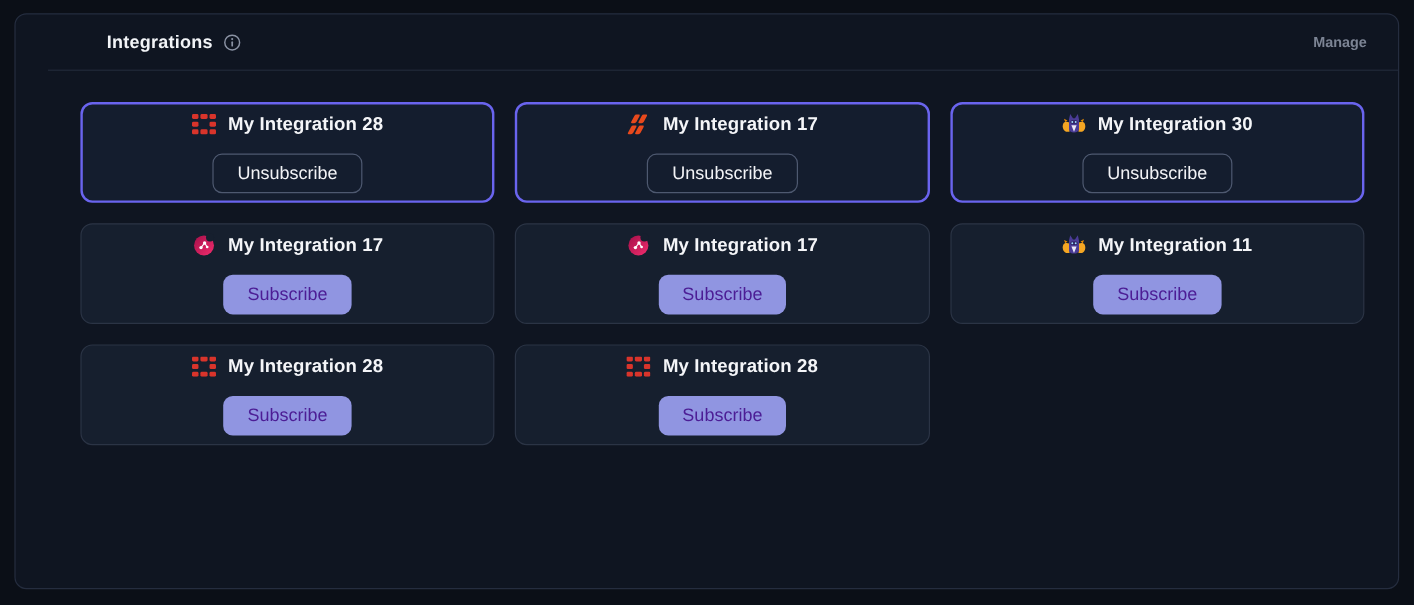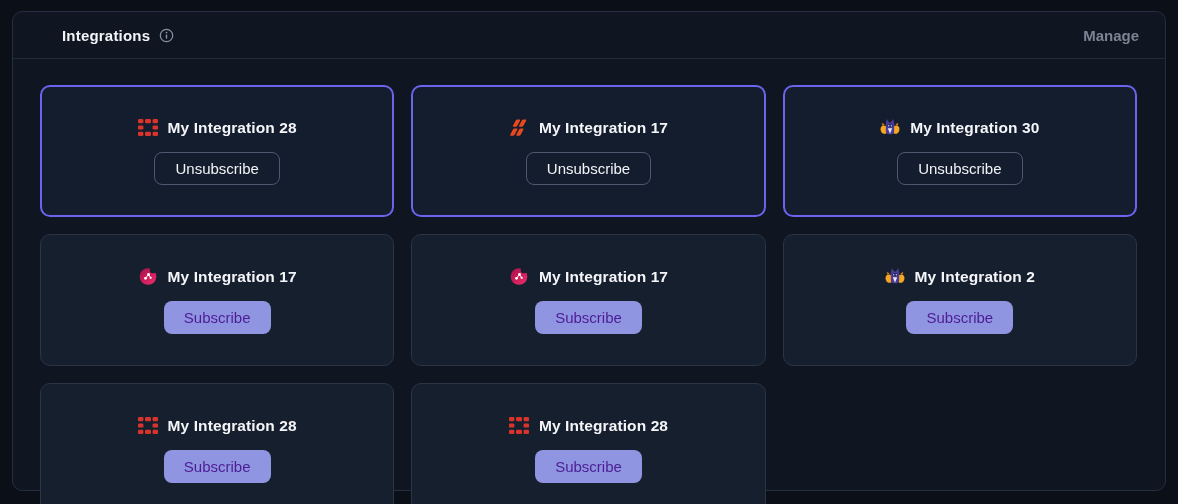--- a/index.html
+++ b/index.html
@@ -7,40 +7,41 @@
     width:1178px; height:504px; position:relative; overflow:hidden;
     background:#0b0f17;
     font-family:"Liberation Sans", sans-serif;
   }
   .panel {
     position:absolute; left:12px; top:11px; width:1154px; height:480px;
     box-sizing:border-box;
     background:#0f1521;
     border:1px solid #252d3f;
     border-radius:10px;
+    padding-left:27px;
   }
   .header {
     height:46px; display:flex; align-items:center;
     padding:0 26px 0 49px;
     border-bottom:1px solid #222a3a;
   }
   .page-title {
     color:#f2f4f7; font-weight:bold; font-size:15px; letter-spacing:.2px;
   }
   .info { margin-left:9px; display:flex; align-items:center; }
   .manage {
-    margin-left:auto; color:#7c8494; font-weight:bold; font-size:15px;
+    margin-left:auto; color:#7c8494; font-weight:bold; font-size:12px;
     cursor:pointer; user-select:none;
   }
   .grid {
     display:grid; grid-template-columns:repeat(3, 1fr);
     gap:17px; padding:26px 28px 0 27px;
   }
   .card {
-    height:132px; box-sizing:border-box; border-radius:10px;
+    height:84px; box-sizing:border-box; border-radius:10px;
     background:#161f2e;
     display:flex; flex-direction:column; align-items:center; justify-content:center;
     gap:14px;
   }
   .card.subscribed { border:2px solid #6a64ee; background:#141d2e; }
   .card.unsubscribed { border:1px solid #2b3445; }
   .title-row { display:flex; align-items:center; gap:10px; }
   .card-icon { display:flex; align-items:center; width:20px; height:20px; }
   .card-icon svg { display:block; }
   .card-name { color:#f4f5f8; font-weight:bold; font-size:15.5px; letter-spacing:.1px; }
@@ -186,21 +187,21 @@
               <path d="M22.8 11.5 C24 14.5 23 18.5 20 19.5 L16.5 19.5 L16.5 10.2 C19.5 9 21.7 9.3 22.8 11.5Z" fill="#f5a623"></path>
               <path d="M3.2 9.8 L2 6.5 L5.5 8.2Z" fill="#ea8c00"></path>
               <path d="M20.8 9.8 L22 6.5 L18.5 8.2Z" fill="#ea8c00"></path>
               <path d="M7 7 L8.2 1.8 L11 6 L13 6 L15.8 1.8 L17 7 L17 16.8 C17 19 14.8 20.2 12 20.2 C9.2 20.2 7 19 7 16.8 Z" fill="#4a3b96"></path>
               <rect x="8.4" y="8" width="7.2" height="3.5" rx="1.7" fill="#2c2260"></rect>
               <circle cx="10.3" cy="9.8" r="0.95" fill="#9fd9ff"></circle>
               <circle cx="13.7" cy="9.8" r="0.95" fill="#9fd9ff"></circle>
               <path d="M9.4 13 L12 19.6 L14.6 13 Z" fill="#ece9f7"></path>
             </svg>
           </span>
-      <span class="card-name">My Integration 2</span>
+      <span class="card-name">My Integration 11</span>
     </div>
     <button class="card-btn btn-solid">Subscribe</button>
   </div>
 
   <div class="card unsubscribed">
     <div class="title-row">
       <span class="card-icon">
             <svg viewBox="0 0 20 17" width="20" height="17">
               <g fill="#d9342b">
                 <rect x="0" y="0" width="5.4" height="4.2" rx="1.2"></rect>

